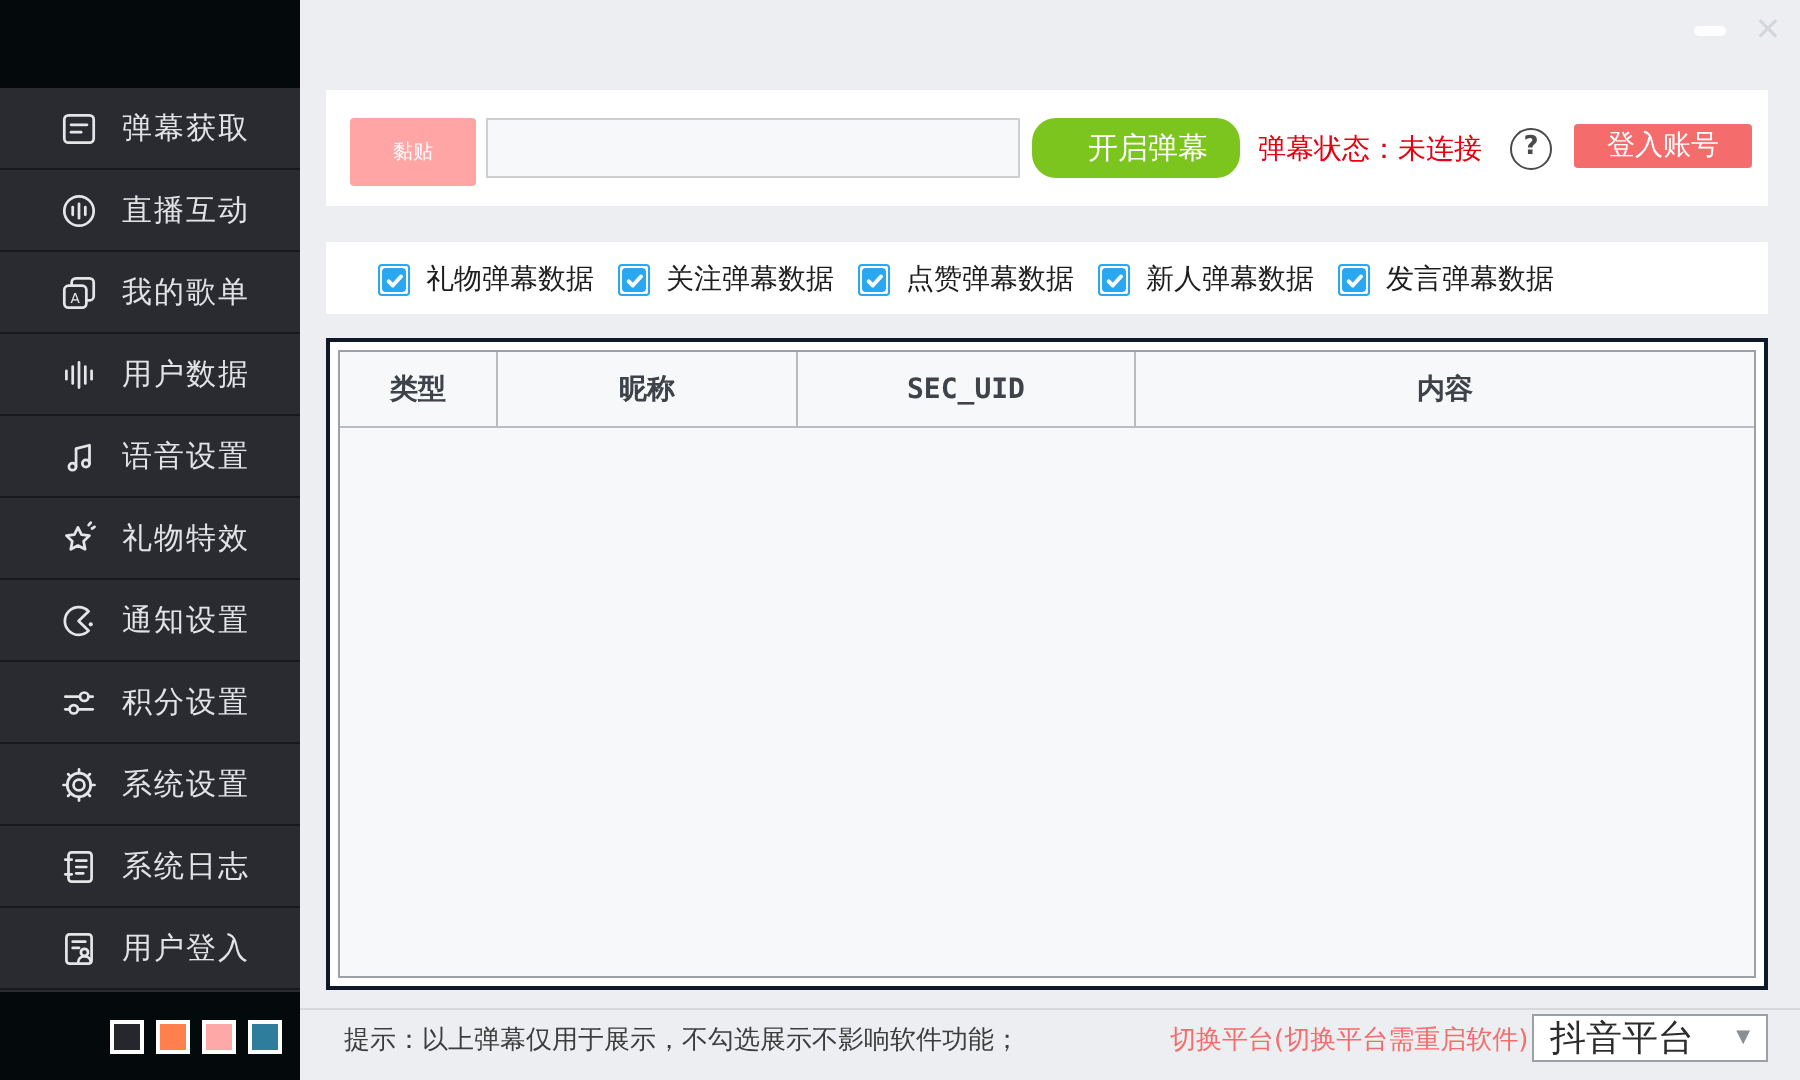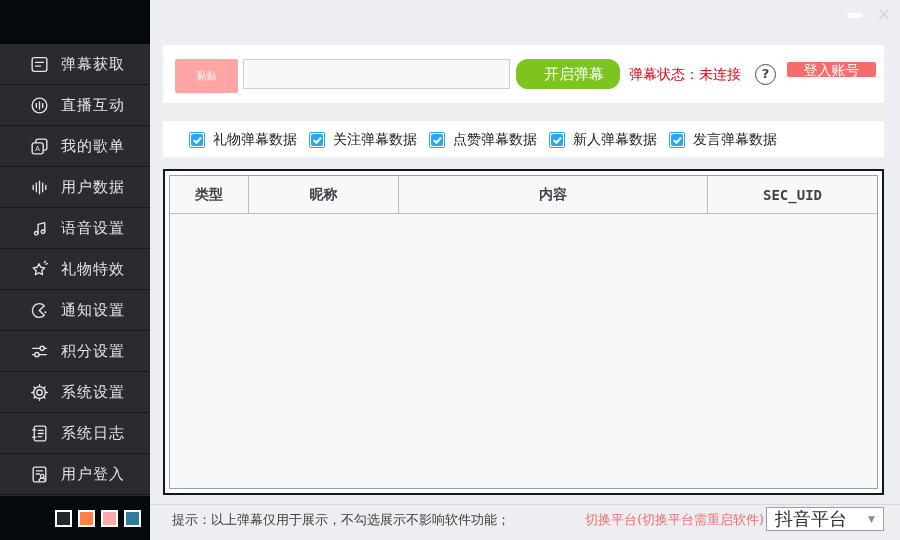--- a/index.html
+++ b/index.html
@@ -23,21 +23,21 @@
   .win-close { position:absolute; left:874px; top:4px; width:20px; height:22px; color:#d3d6da; font-size:16px; font-weight:bold; text-align:center; line-height:22px; cursor:pointer; }
 
   
   .panel { position:absolute; background:#ffffff; }
   .toolbar { left:163px; top:45px; width:721px; height:58px; display:flex; align-items:center; }
   .btn-paste { position:absolute; left:12px; top:14px; width:63px; height:34px; background:#ffa5a5; border:none; color:#ffffff; font-size:10px; border-radius:2px; cursor:pointer; font-family:inherit; }
   .paste-input { position:absolute; left:80px; top:14px; width:267px; height:30px; background:#f7f8fa; border:1px solid #cfcfcf; padding:0 8px; font-size:13px; color:#333; font-family:inherit; }
   .btn-start { position:absolute; left:353px; top:14px; width:104px; height:30px; background:#7bc51e; border:none; color:#ffffff; font-size:15px; border-radius:12px; cursor:pointer; font-family:inherit;padding-left:12px; }
   .status-text { position:absolute; left:466px; top:21px; color:#e60012; font-size:14px; white-space:nowrap; }
   .help-icon { position:absolute; left:592px; top:19px; width:21px; height:21px; border:1.6px solid #4a4a4a; border-radius:50%; color:#4a4a4a; font-size:13px; font-weight:bold; text-align:center; line-height:18px; cursor:pointer; }
-  .btn-login { position:absolute; left:624px; top:17px; width:89px; height:15px; background:#f56c6c; border:none; color:#ffffff; font-size:14px; border-radius:2px; cursor:pointer; font-family:inherit; }
+  .btn-login { position:absolute; left:624px; top:17px; width:89px; height:22px; background:#f56c6c; border:none; color:#ffffff; font-size:14px; border-radius:2px; cursor:pointer; font-family:inherit; }
 
   
   .filters { left:163px; top:121px; width:721px; height:36px; }
   .filter-group { position:absolute; top:10px; display:flex; align-items:center; cursor:pointer; }
   .cb { width:16px; height:16px; background:#ffffff; border:1px solid #29a8ef; border-radius:2px; display:flex; align-items:center; justify-content:center; margin-right:8px; }
   .cb-inner { width:12px; height:12px; background:#29a8ef; border-radius:2px; display:flex; align-items:center; justify-content:center; }
   .cb-inner svg { width:9px; height:9px; stroke:#ffffff; stroke-width:2.2; fill:none; stroke-linecap:round; stroke-linejoin:round; }
   .filter-label { font-size:14px; color:#1d1d1f; white-space:nowrap; }
 
   
@@ -284,22 +284,22 @@
       <span class="filter-label">发言弹幕数据</span>
     </div>
 
   </div>
 
   <div class="grid-outer">
     <div class="grid-inner">
       <div class="grid-header">
         <div class="gh-cell gh-type">类型</div>
         <div class="gh-cell gh-nick">昵称</div>
+        <div class="gh-cell gh-secuid">SEC_UID</div>
         <div class="gh-cell gh-content">内容</div>
-        <div class="gh-cell gh-secuid">SEC_UID</div>
       </div>
       <div class="grid-body"></div>
     </div>
   </div>
 
   <div class="status-divider"></div>
   <div class="tip-text">提示：以上弹幕仅用于展示，不勾选展示不影响软件功能；</div>
   <div class="switch-text">切换平台(切换平台需重启软件)</div>
   <div class="platform-select">
     <span class="platform-value">抖音平台</span>

